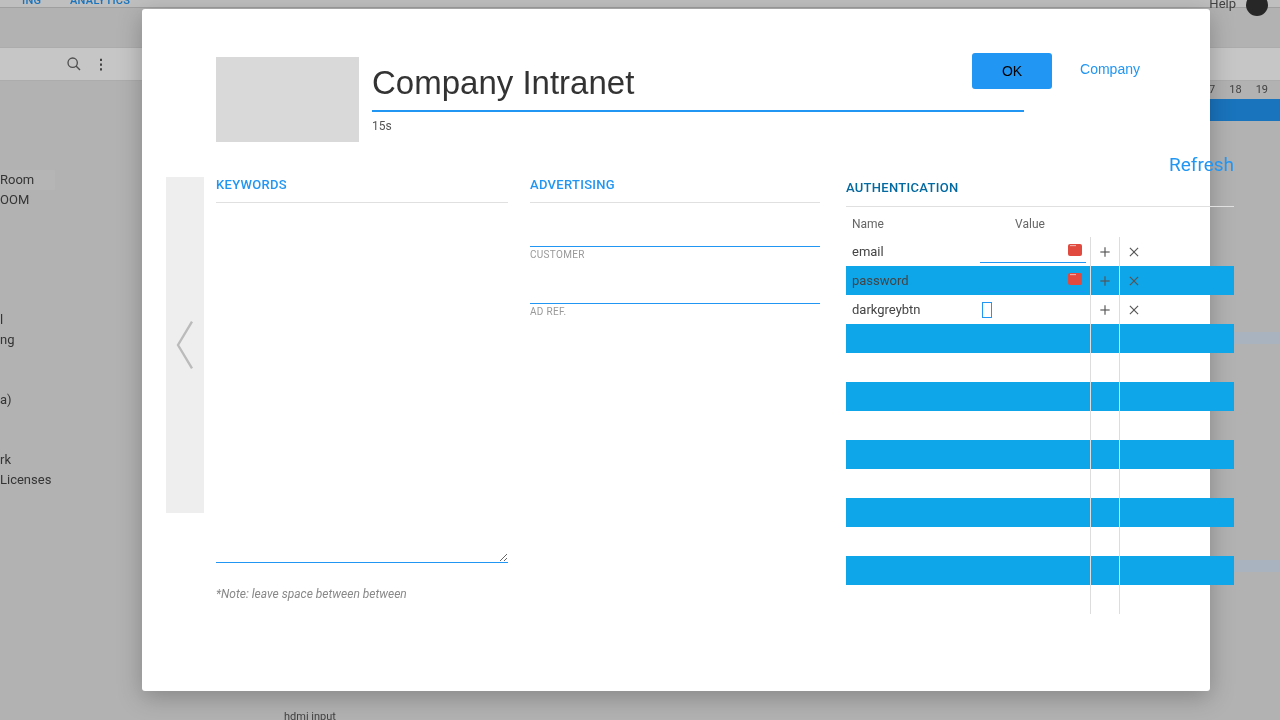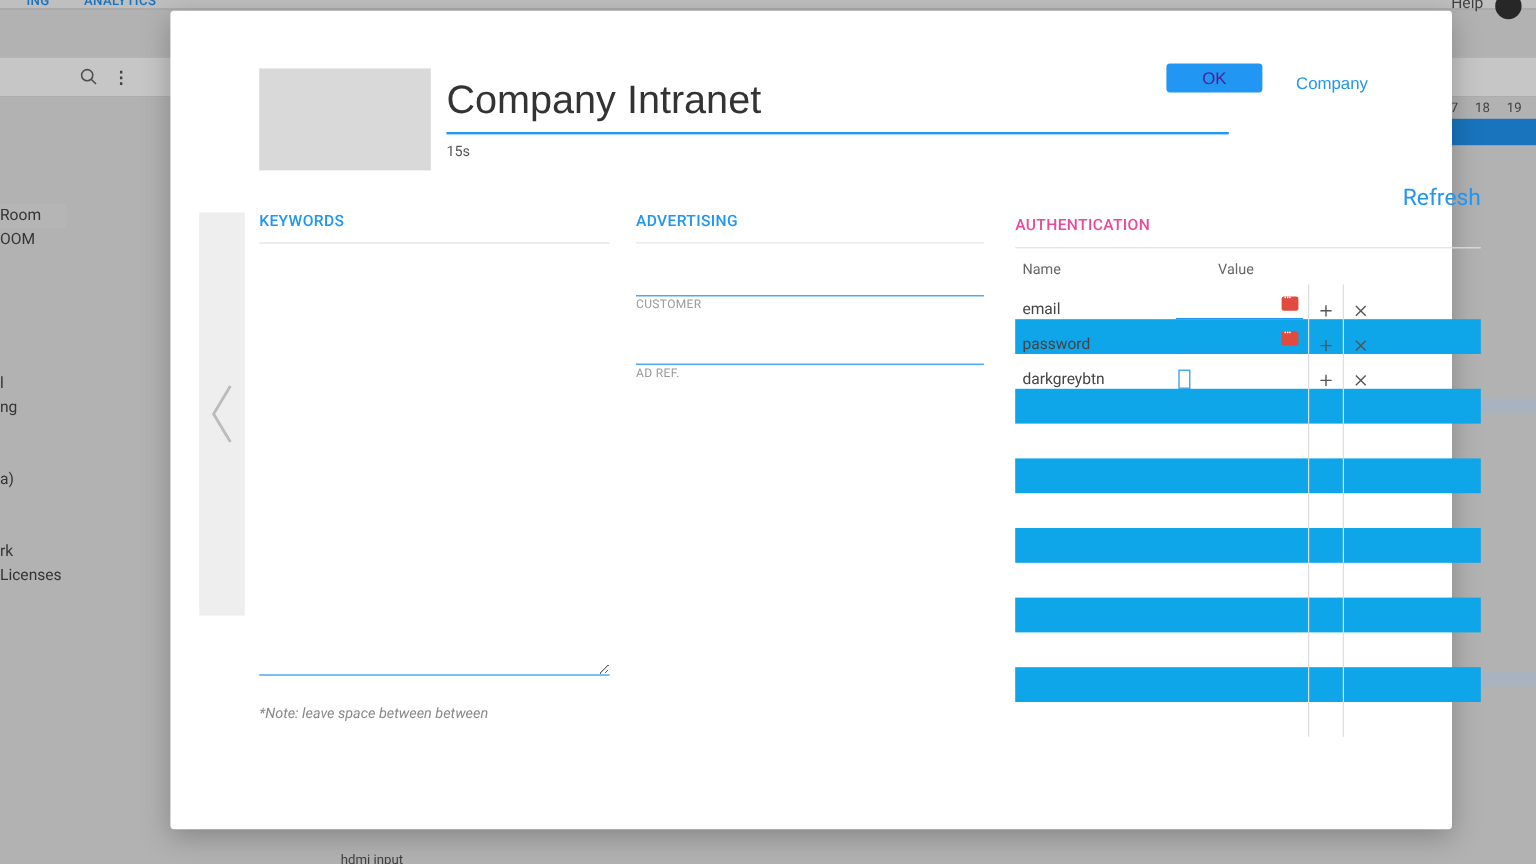--- a/index.html
+++ b/index.html
@@ -30,49 +30,49 @@
 
   
   .modal { position:absolute; left:100px; top:9px; width:1068px; height:682px; background:#fff; border-radius:3px; box-shadow:0 6px 24px rgba(0,0,0,0.25); display:flex; flex-direction:column;margin-left:42px; }
   .modal-inner { position:relative; padding:48px 60px 30px 74px; flex:1; }
 
   
   .thumb { position:absolute; left:74px; top:48px; width:143px; height:85px; background:#d9d9d9; }
   .title-input { position:absolute; left:230px; top:47px; width:652px; height:56px; border:none; border-bottom:2px solid #2196f3; font-size:33px; font-weight:400; color:#333; outline:none; background:transparent; }
   .title-sub { position:absolute; left:230px; top:110px; font-size:12px; color:#555; }
 
-  .btn-ok { position:absolute; right:158px; top:44px; width:80px; height:24px; background:#2196f3; color:#4c1d95; border:none; border-radius:3px; font-size:14px; cursor:pointer; }
+  .btn-ok { position:absolute; right:158px; top:44px; width:80px; height:36px; background:#2196f3; color:#000000; border:none; border-radius:3px; font-size:14px; cursor:pointer; }
   .btn-cancel { position:absolute; right:60px; top:44px; height:32px; padding:0 0; background:transparent; border:none; color:#2196f3; font-size:14px; cursor:pointer; width:80px; text-align:center;}
 
   
   .nav-left { position:absolute; left:24px; top:168px; width:38px; height:336px; background:#eee; display:flex; align-items:center; justify-content:center; cursor:pointer;}
   .nav-left svg { width:28px; height:60px; stroke:#bbb; fill:none; stroke-width:2;}
 
   
   .col { position:absolute; top:168px; }
   .col-h { color:#2196f3; font-size:13px; font-weight:500; letter-spacing:0.3px; border-bottom:1px solid #e0e0e0; padding-bottom:10px;}
   .col.keywords { left:74px; width:292px;}
   .col.advertising { left:388px; width:290px;}
 
   .kw-area { width:292px; height:356px; border:none; border-bottom:1px solid #2196f3; resize:both; outline:none; margin-top:4px; font-size:13px; overflow:auto;}
   .kw-note { font-size:12px; font-style:italic; color:#888; margin-top:20px;}
 
   .adv-input { width:100%; border:none; border-bottom:1px solid #2196f3; height:44px; outline:none; font-size:13px;}
   .adv-label { font-size:10px; color:#999; letter-spacing:0.3px; margin-top:2px; display:block;}
 
   .auth-refresh { float:right; color:#2196f3; font-size:19px; cursor:pointer; margin-top:-22px; position:relative; top: -2px;}
   .auth-wrap { position:absolute; left:704px; top:168px; width:388px;}
-  .auth-head { color:#ec4899; font-size:13px; font-weight:500; letter-spacing:0.3px;}
+  .auth-head { color:#0369a1; font-size:13px; font-weight:500; letter-spacing:0.3px;}
   .auth-divider { border-bottom:1px solid #e0e0e0; margin-top:10px;}
 
   .auth-table { margin-top:4px; width:388px;}
   .auth-colhead { display:flex; font-size:12px; color:#666; height:26px; align-items:center;}
   .auth-colhead .c-name { width:128px; padding-left:6px;}
   .auth-colhead .c-val { width:112px;text-align:center; }
-  .auth-row { display:flex; align-items:flex-end; height:29px;}
+  .auth-row { display:flex; align-items:center; height:29px;}
   .auth-row.alt { background:#0ea5e9;}
   .auth-row .c-name { width:128px; padding-left:6px; font-size:13px; color:#444;}
   .auth-row .c-val { width:112px; display:flex; align-items:center; justify-content:flex-end; position:relative;}
   .auth-row .c-val input { width:106px; border:none; border-bottom:1px solid #2196f3; outline:none; height:22px; font-size:13px; background:transparent;}
   .auth-row .c-val .badge { width:14px; height:12px; background:#e04a3f; border-radius:2px; position:absolute; right:4px; top:3px;}
   .auth-row .c-val .badge::after { content:'•••'; position:absolute; color:#fff; font-size:6px; left:2px; top:-2px;}
   .auth-row .c-val .box { width:10px; height:16px; border:1.5px solid #2196f3; margin-right:94px;}
   .vsep { width:1px; height:29px; background:#ddd; margin:0 4px;}
   .c-act { width:20px; display:flex; align-items:center; justify-content:center; cursor:pointer;}
   .c-act svg { width:14px; height:14px; stroke:#555; stroke-width:2; fill:none;}

